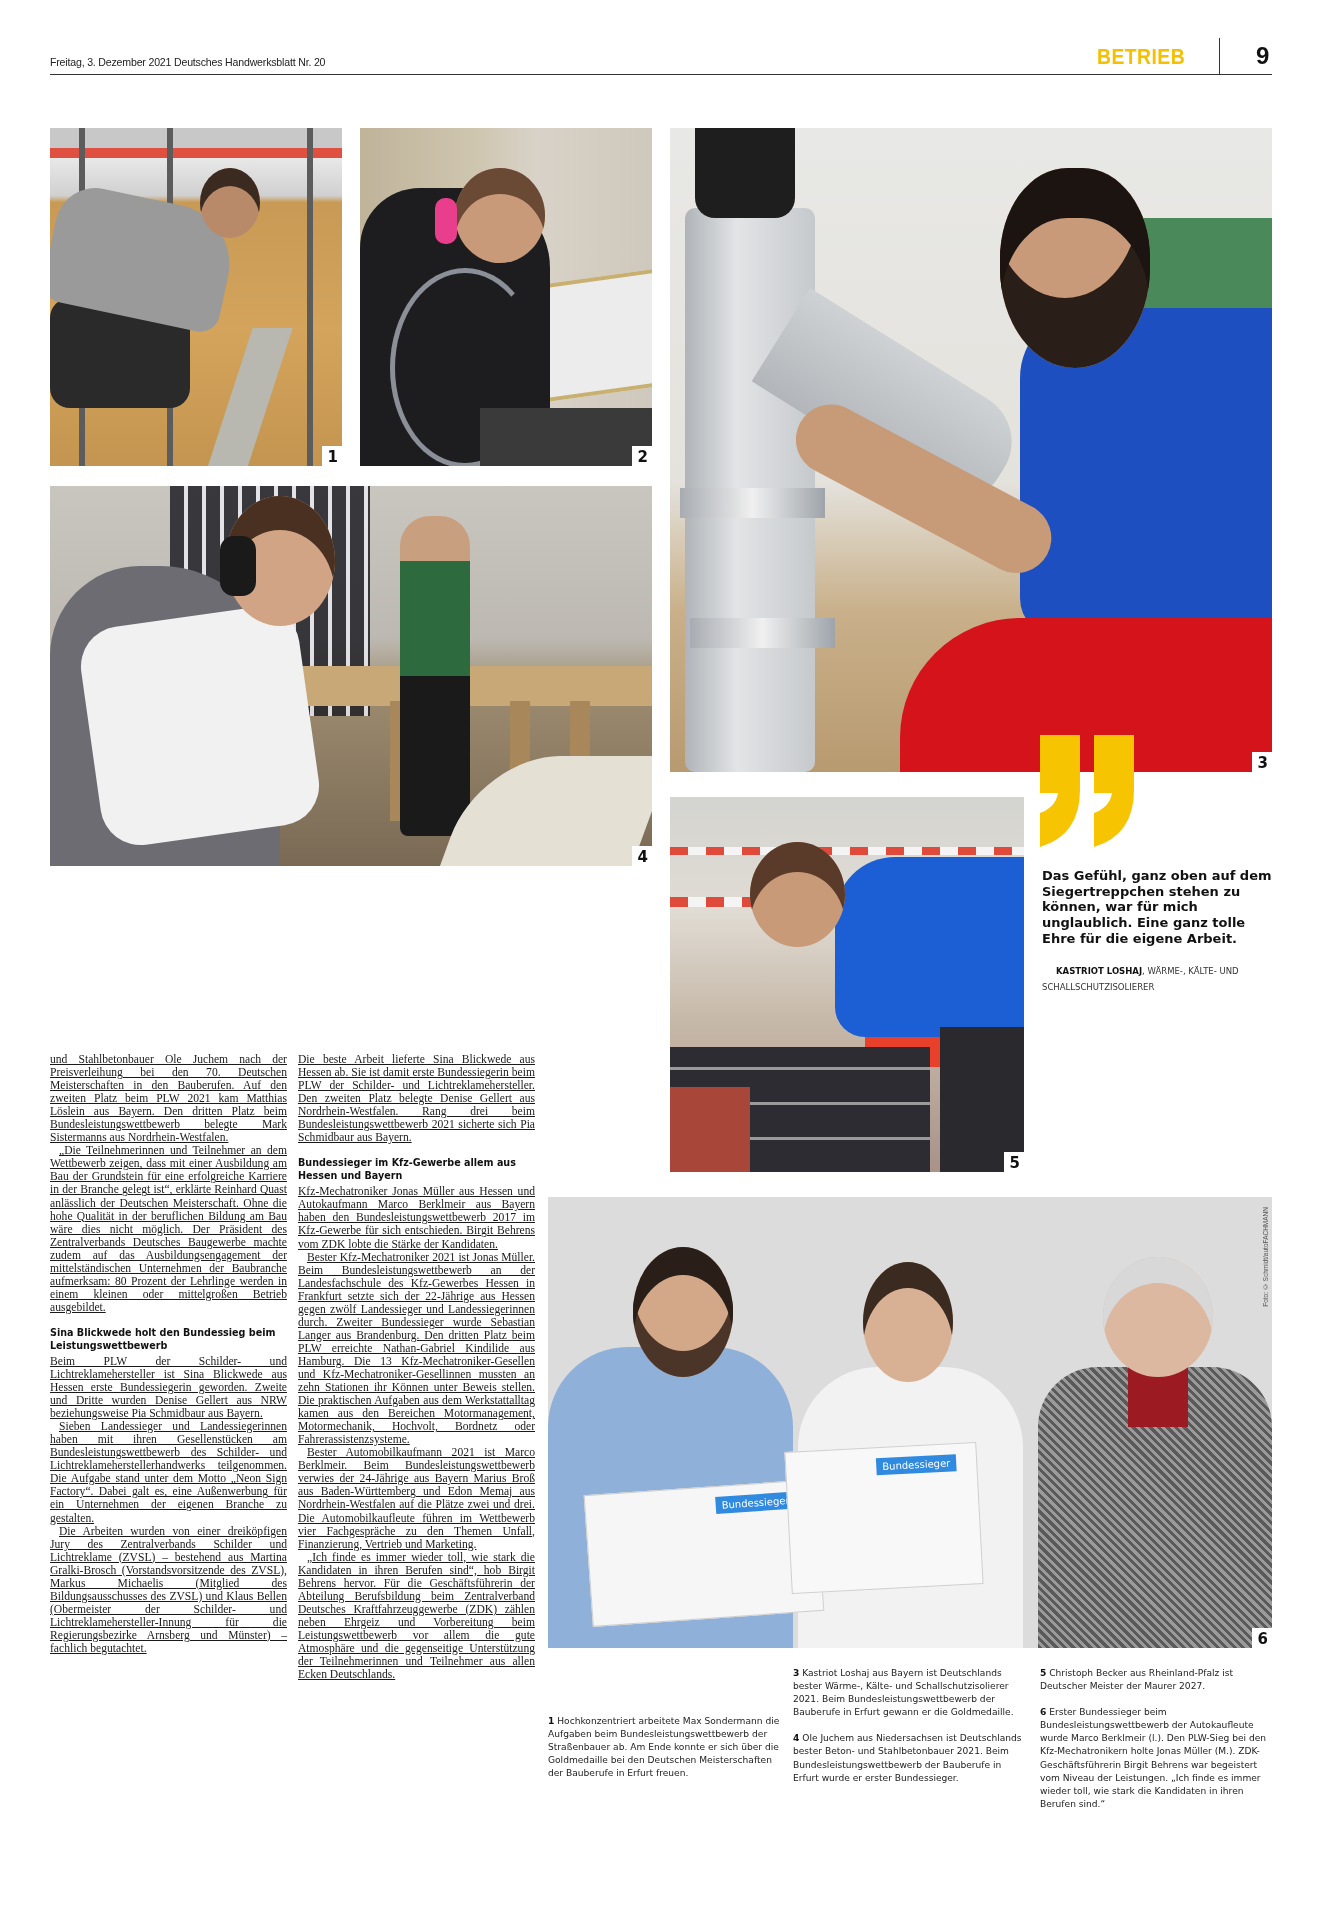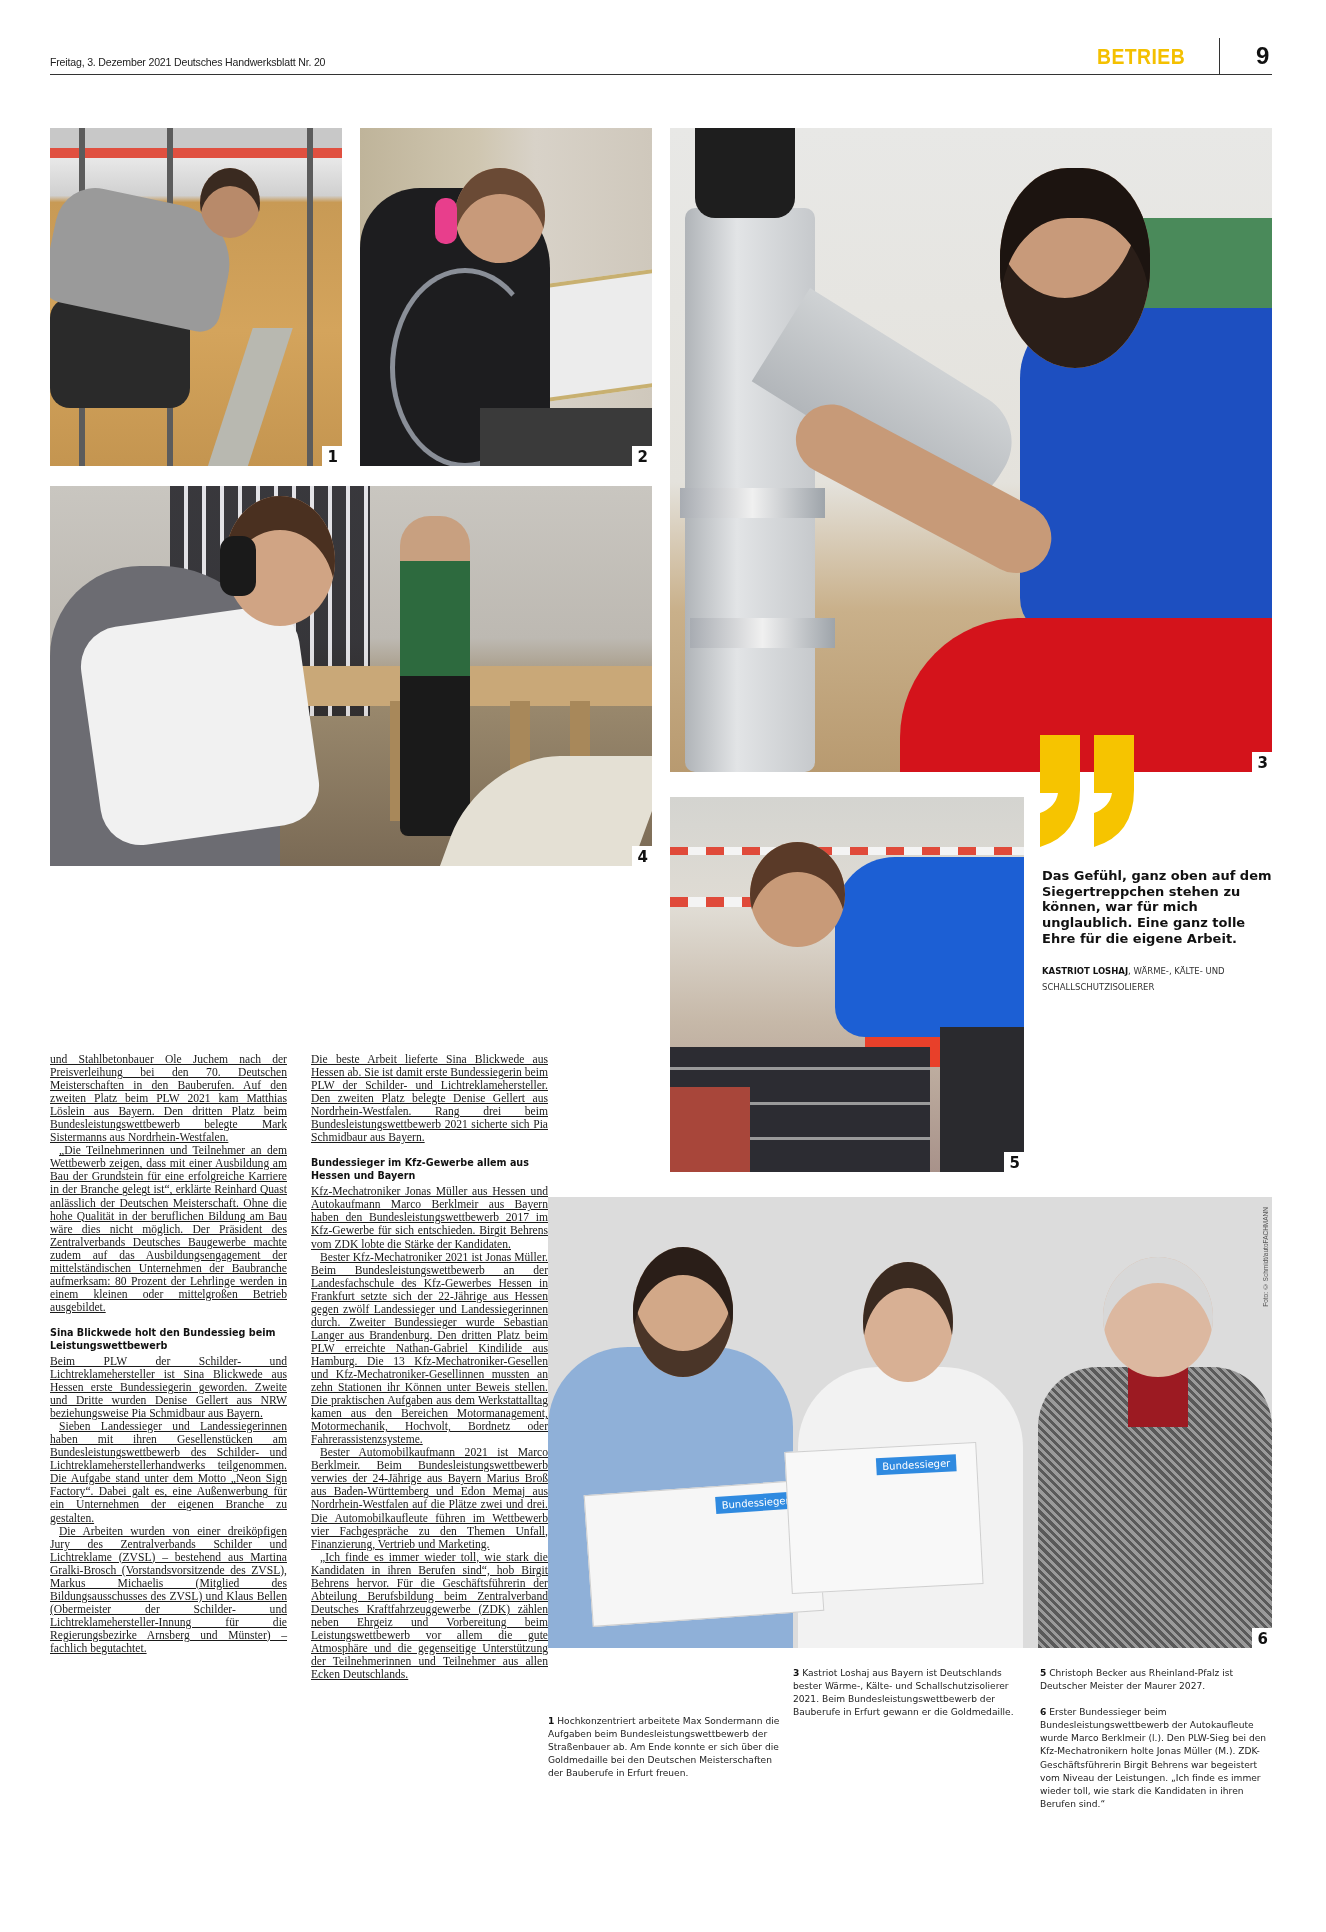--- a/index.html
+++ b/index.html
@@ -82,29 +82,29 @@
   #photo6 .h3 { position:absolute; left: 555px; top: 60px; width: 110px; height: 120px; background: #dcb8a0; border-radius: 50%; box-shadow: inset 0 26px 0 #d8d8d8; }
   #photo6 .cert1 { position:absolute; left: 40px; top: 290px; width: 230px; height: 130px; background: #f6f6f6; border: 1px solid #cfcfcf; transform: rotate(-4deg); }
   #photo6 .cert1 .bl, #photo6 .cert2 .bl { position:absolute; right: 20px; top: 10px; background: #2f8ae0; color: #fff; font-family: "DejaVu Sans", sans-serif; font-size: 10px; padding: 3px 6px; }
   #photo6 .cert2 { position:absolute; left: 240px; top: 250px; width: 190px; height: 140px; background: #f8f8f8; border: 1px solid #cfcfcf; transform: rotate(-3deg); }
   #photo6 .credit { position:absolute; right: 3px; top: 10px; writing-mode: vertical-rl; transform: rotate(180deg); font-family: "Liberation Sans", sans-serif; font-size: 6.5px; color: #555; }
 
   
   .quote-mark { left: 1040px; top: 735px; width: 96px; height: 112px; }
   .quote-text { left: 1042px; top: 868px; width: 235px; font-family: "DejaVu Sans", sans-serif; font-weight: bold; font-size: 13px; line-height: 15.7px; color: #111; }
   .quote-attr { left: 1042px; top: 963px; width: 235px; font-family: "DejaVu Sans", sans-serif; font-size: 8.5px; line-height: 16px; color: #333; }
-  .quote-attr b { color: #111; }
+  .quote-attr b { color: #111; margin-left: 14px; }
 
   
   .col { font-family: "Liberation Serif", serif; font-size: 11.6px; line-height: 13.05px; text-align: justify; hyphens: manual; color: #1a1a1a; }
   .col p { margin: 0; text-indent: 0; text-decoration: underline; }
   .col p.ind { text-indent: 9px; }
   .col h3 { font-family: "DejaVu Sans", sans-serif; font-size: 9.6px; font-weight: bold; line-height: 13px; margin: 12px 0 3px 0; color: #111; text-align: left; }
   #col1 { left: 50px; top: 1053px; width: 237px; }
-  #col2 { left: 298px; top: 1053px; width: 237px; margin-left: 13px; }
+  #col2 { left: 298px; top: 1053px; width: 237px; }
 
   
   .cap { font-family: "DejaVu Sans", sans-serif; font-size: 9.1px; line-height: 13.1px; color: #222; }
   .cap p { margin: 0 0 13px 0; }
   .cap b { font-weight: bold; color: #111; }
   #capA { left: 548px; top: 1667px; width: 232px; margin-top: 48px; }
   #capB { left: 793px; top: 1667px; width: 234px; }
   #capC { left: 1040px; top: 1667px; width: 236px; }
 </style>
 </head>
@@ -214,17 +214,18 @@
   <p class="ind">Bester Kfz-Mechatroniker 2021 ist Jonas Müller. Beim Bundesleistungswettbewerb an der Landesfachschule des Kfz-Gewerbes Hessen in Frankfurt setzte sich der 22-Jährige aus Hessen gegen zwölf Landessieger und Landessiegerinnen durch. Zweiter Bundessieger wurde Sebastian Langer aus Brandenburg. Den dritten Platz beim PLW erreichte Nathan-Gabriel Kindilide aus Hamburg. Die 13 Kfz-Mechatroniker-Gesellen und Kfz-Mechatroniker-Gesellinnen mussten an zehn Stationen ihr Können unter Beweis stellen. Die praktischen Aufgaben aus dem Werkstattalltag kamen aus den Bereichen Motormanagement, Motormechanik, Hochvolt, Bordnetz oder Fahrerassistenzsysteme.</p>
   <p class="ind">Bester Automobilkaufmann 2021 ist Marco Berklmeir. Beim Bundesleistungswettbewerb verwies der 24-Jährige aus Bayern Marius Broß aus Baden-Württemberg und Edon Memaj aus Nordrhein-Westfalen auf die Plätze zwei und drei. Die Automobilkaufleute führen im Wettbewerb vier Fachgespräche zu den Themen Unfall, Finanzierung, Vertrieb und Marketing.</p>
   <p class="ind">„Ich finde es immer wieder toll, wie stark die Kandidaten in ihren Berufen sind“, hob Birgit Behrens hervor. Für die Geschäftsführerin der Abteilung Berufsbildung beim Zentralverband Deutsches Kraftfahrzeuggewerbe (ZDK) zählen neben Ehrgeiz und Vorbereitung beim Leistungswettbewerb vor allem die gute Atmosphäre und die gegenseitige Unterstützung der Teilnehmerinnen und Teilnehmer aus allen Ecken Deutschlands.</p>
 </div>
 
 <div class="abs cap" id="capA">
   <p><b>1</b> <span>Hochkonzentriert arbeitete Max Sondermann die Aufgaben beim Bundesleistungswettbewerb der Straßenbauer ab. Am Ende konnte er sich über die Goldmedaille bei den Deutschen Meisterschaften der Bauberufe in Erfurt freuen.</span></p>
 </div>
 <div class="abs cap" id="capB">
   <p><b>3</b> <span>Kastriot Loshaj aus Bayern ist Deutschlands bester Wärme-, Kälte- und Schallschutzisolierer 2021. Beim Bundesleistungswettbewerb der Bauberufe in Erfurt gewann er die Goldmedaille.</span></p>
+  <p><b>4</b> <span>Ole Juchem aus Niedersachsen ist Deutschlands bester Beton- und Stahlbetonbauer 2021. Beim Bundesleistungswettbewerb der Bauberufe in Erfurt wurde er erster Bundessieger.</span></p>
 </div>
 <div class="abs cap" id="capC">
   <p><b>5</b> <span>Christoph Becker aus Rheinland-Pfalz ist Deutscher Meister der Maurer 2027.</span></p>
   <p><b>6</b> <span>Erster Bundessieger beim Bundesleistungswettbewerb der Autokaufleute wurde Marco Berklmeir (l.). Den PLW-Sieg bei den Kfz-Mechatronikern holte Jonas Müller (M.). ZDK-Geschäftsführerin Birgit Behrens war begeistert vom Niveau der Leistungen. „Ich finde es immer wieder toll, wie stark die Kandidaten in ihren Berufen sind.“</span></p>
 </div>
 
 </body></html>

